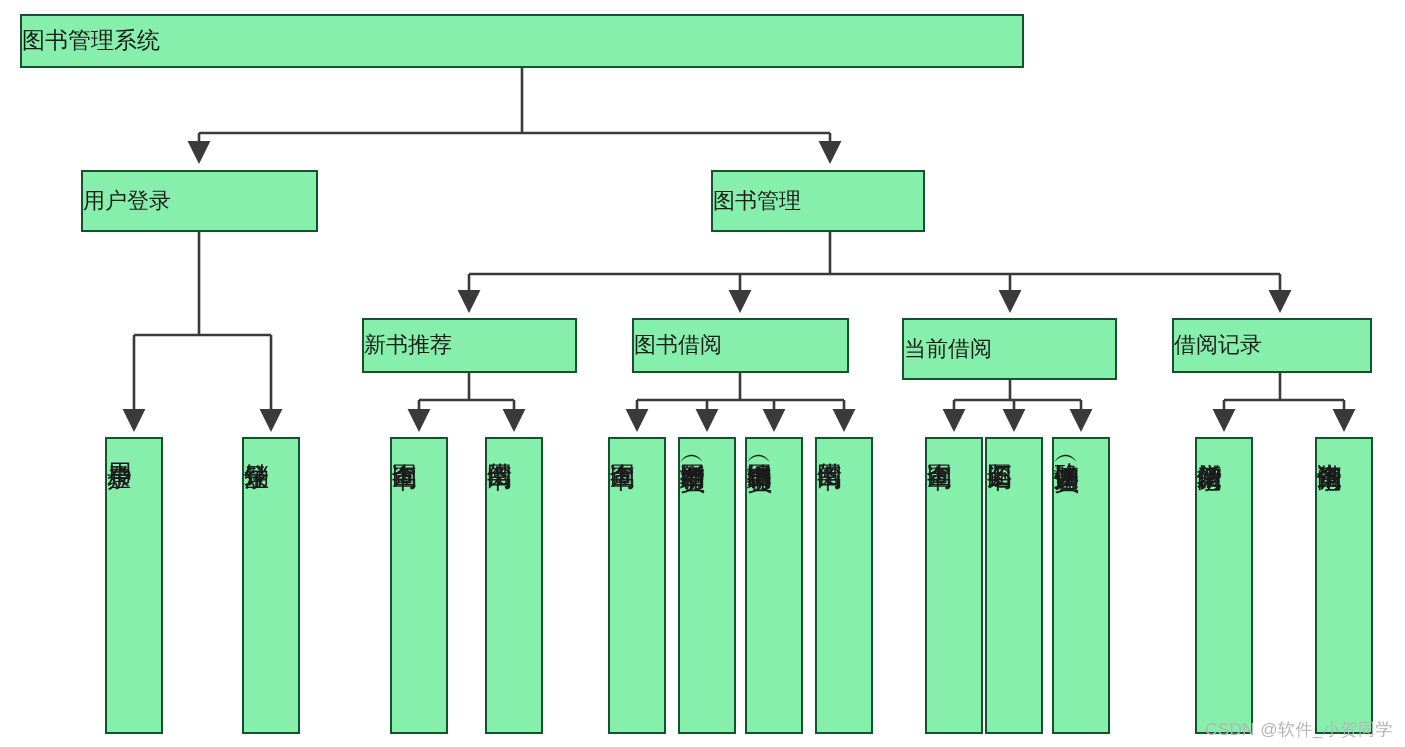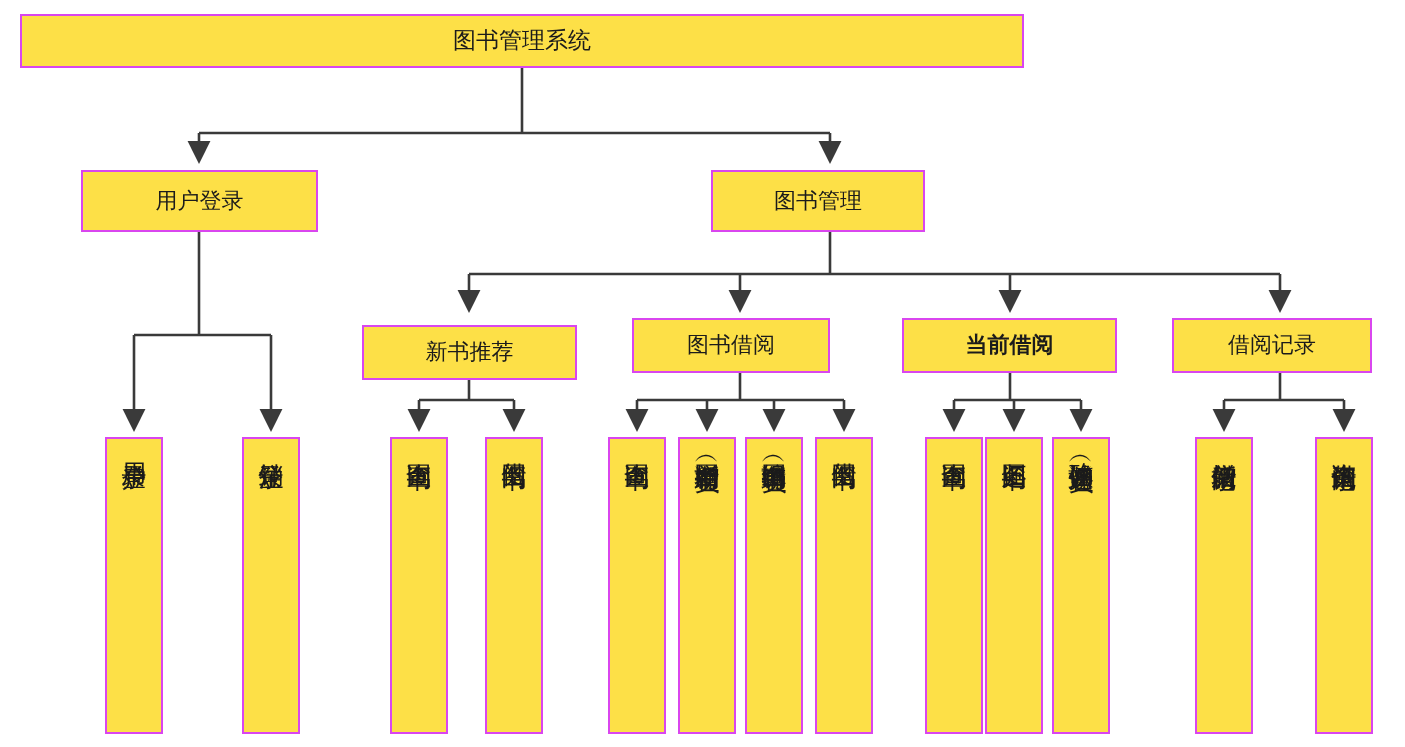--- a/index.html
+++ b/index.html
@@ -20,25 +20,24 @@
   #wires {
     position: absolute;
     left: 0;
     top: 0;
     width: 1405px;
     height: 747px;
   }
   .node {
     position: absolute;
     box-sizing: border-box;
-    background: #fde047;
-    border: 2px solid #d946ef;
+    background: #86efac;
+    border: 2px solid #14532d;
     display: flex;
     align-items: center;
-    justify-content: center;
     color: #1b1b1b;
   }
   .node-label {
     line-height: 1.12;
     text-align: center;
     white-space: nowrap;
   }
   .h-node .node-label {
     font-size: 22px;
   }
@@ -127,27 +126,27 @@
     <span class="node-label">图书管理系统</span>
   </div>
 
   <div class="node h-node" style="left:81px; top:170px; width:237px; height:62px;">
     <span class="node-label">用户登录</span>
   </div>
   <div class="node h-node" style="left:711px; top:170px; width:214px; height:62px;">
     <span class="node-label">图书管理</span>
   </div>
 
-  <div class="node h-node" style="left:362px; top:325px; width:215px; height:55px;">
+  <div class="node h-node" style="left:362px; top:318px; width:215px; height:55px;">
     <span class="node-label">新书推荐</span>
   </div>
-  <div class="node h-node" style="left:632px; top:318px; width:198px; height:55px;">
+  <div class="node h-node" style="left:632px; top:318px; width:217px; height:55px;">
     <span class="node-label">图书借阅</span>
   </div>
-  <div class="node h-node" style="left:902px; top:318px; width:215px; height:55px;font-weight:bold;">
+  <div class="node h-node" style="left:902px; top:318px; width:215px; height:62px;">
     <span class="node-label">当前借阅</span>
   </div>
   <div class="node h-node" style="left:1172px; top:318px; width:200px; height:55px;">
     <span class="node-label">借阅记录</span>
   </div>
 
   <div class="node v-node" style="left:105px; top:437px; width:58px; height:297px;">
     <span class="node-label">用户登录</span>
   </div>
   <div class="node v-node" style="left:242px; top:437px; width:58px; height:297px;">
@@ -184,14 +183,15 @@
     <span class="node-label">确认归还（管理员）</span>
   </div>
 
   <div class="node v-node" style="left:1195px; top:437px; width:58px; height:297px;">
     <span class="node-label">新增借阅记录</span>
   </div>
   <div class="node v-node" style="left:1315px; top:437px; width:58px; height:297px;">
     <span class="node-label">查询借阅记录</span>
   </div>
 
+  <div class="watermark">CSDN @软件_小贺同学</div>
 
 </div>
 
 </body></html>

